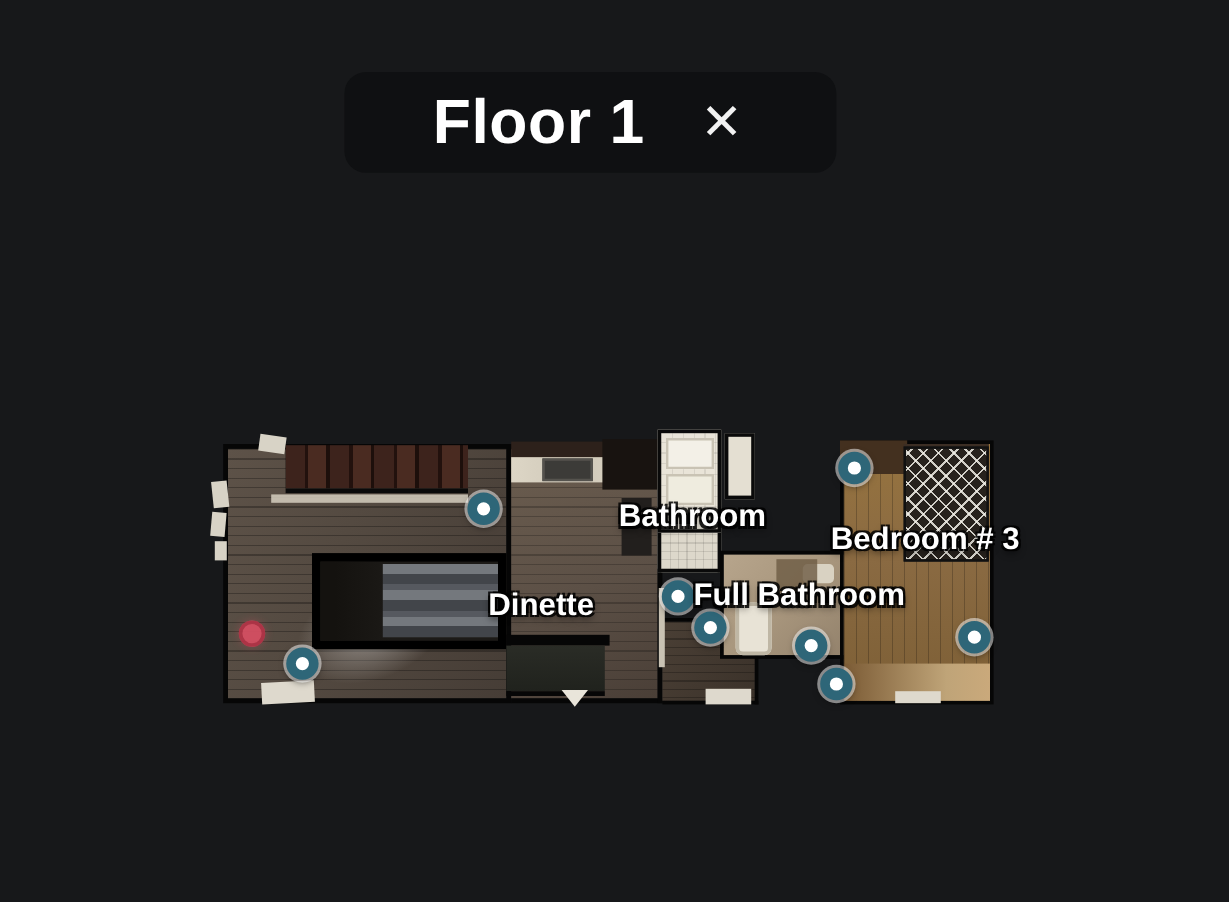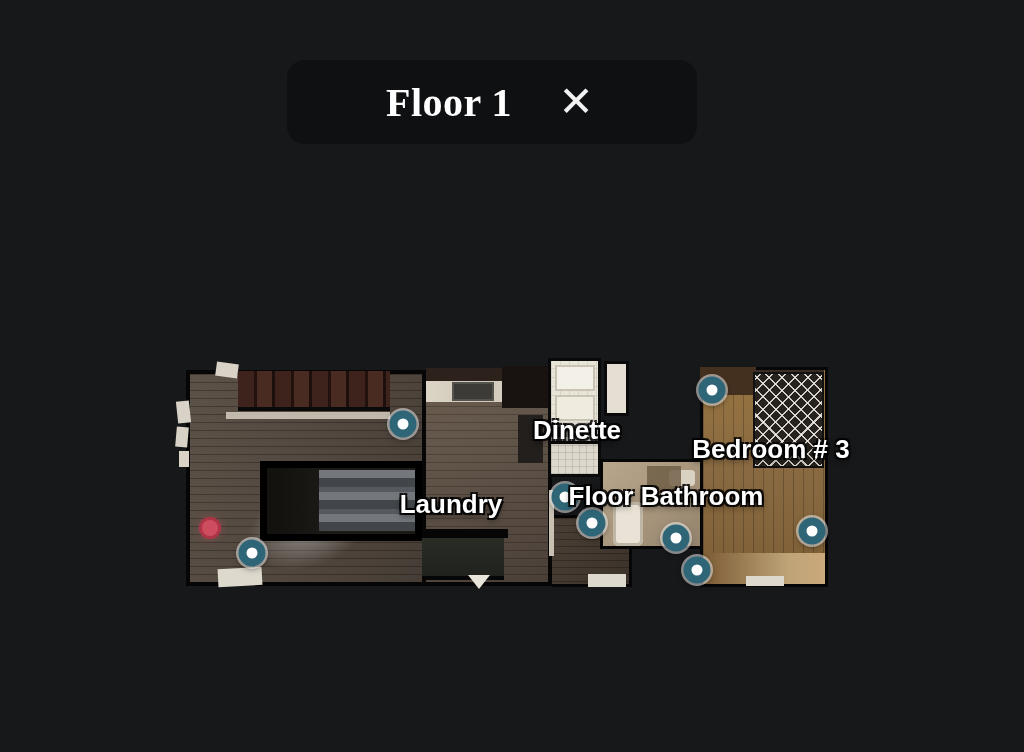--- a/index.html
+++ b/index.html
@@ -20,21 +20,21 @@
     font-family:"Liberation Sans", sans-serif;
   }
 
   
   .title-pill{
     position:absolute;left:287px;top:60px;width:410px;height:84px;
     background:var(--panel);border-radius:18px;
     display:flex;align-items:center;justify-content:center;gap:42px;
   }
   .title-pill .title{
-    color:var(--title-text);font-size:40px;font-weight:700;letter-spacing:0.5px;font-family:Liberation Serif, serif;
+    color:var(--title-text);font-size:52px;font-weight:700;letter-spacing:0.5px;
   }
   .close-btn{
     background:none;border:none;padding:0;margin:0;cursor:pointer;
     color:#f2f2f2;font-size:42px;line-height:1;font-weight:400;
     display:flex;align-items:center;justify-content:center;width:44px;height:44px;
   }
 
   
   .plan{position:absolute;left:180px;top:355px;width:660px;height:240px;}
   .plan *{position:absolute;}
@@ -256,17 +256,17 @@
     <div class="pano-marker" style="left: 403px; top: 424px;"></div>
     <div class="pano-marker" style="left: 252px; top: 553px;"></div>
     <div class="pano-marker" style="left: 712px; top: 390px;"></div>
     <div class="pano-marker" style="left: 565px; top: 497px;"></div>
     <div class="pano-marker" style="left: 592px; top: 523px;"></div>
     <div class="pano-marker" style="left: 676px; top: 538px;"></div>
     <div class="pano-marker" style="left: 697px; top: 570px;"></div>
     <div class="pano-marker" style="left: 812px; top: 531px;"></div>
   </div>
 <div class="overlay">
-    <div class="room-label" style="left: 577px; top: 430px;">Dinette</div>
+    <div class="room-label" style="left: 577px; top: 430px;">Bathroom</div>
     <div class="room-label" style="left: 771px; top: 449px;">Bedroom # 3</div>
-    <div class="room-label" style="left: 666px; top: 496px;">Floor Bathroom</div>
-    <div class="room-label" style="left: 451px; top: 504px;">Laundry</div>
+    <div class="room-label" style="left: 666px; top: 496px;">Full Bathroom</div>
+    <div class="room-label" style="left: 451px; top: 504px;">Dinette</div>
   </div>
 
 </body></html>

